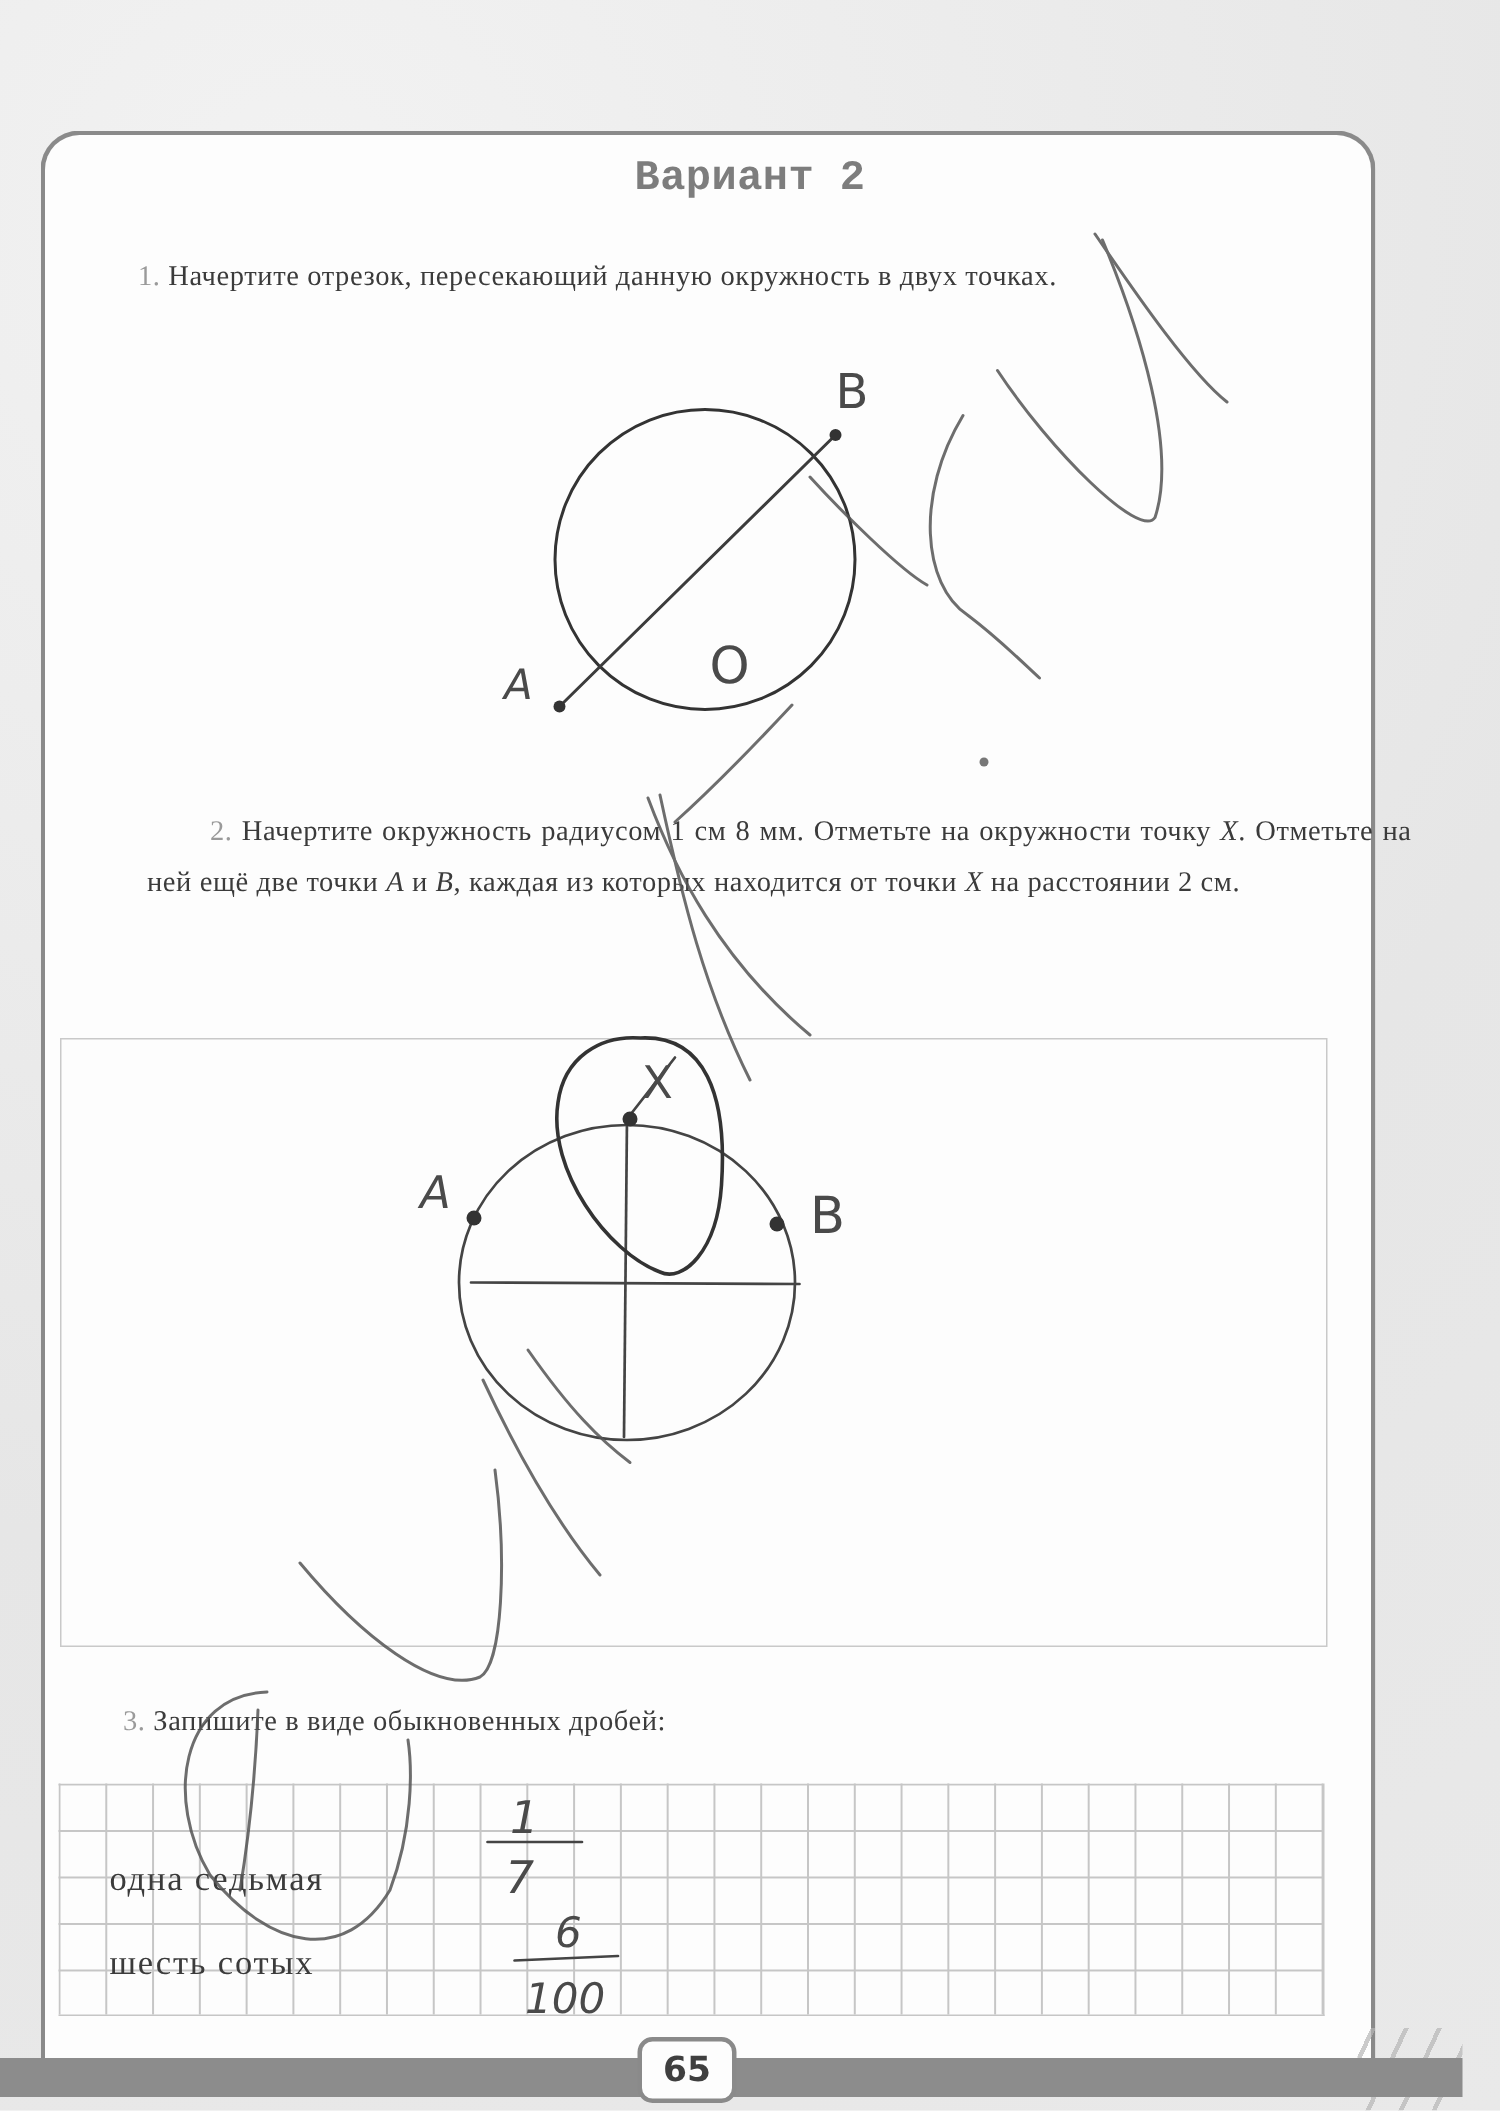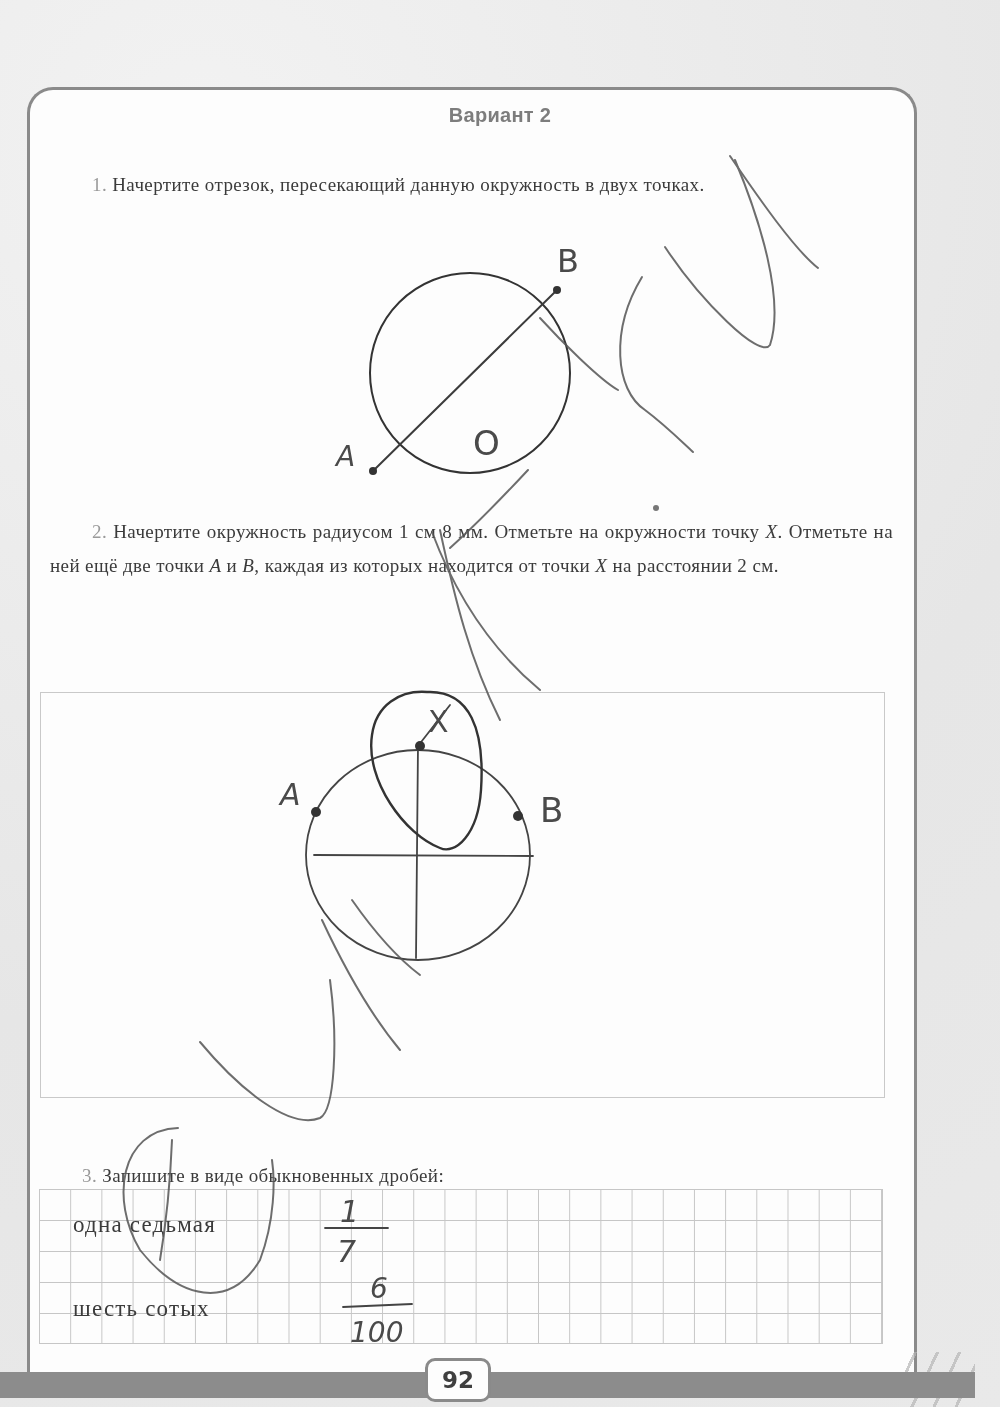--- a/index.html
+++ b/index.html
@@ -16,56 +16,56 @@
   .page-frame {
     position:absolute; left:27px; top:87px; width:890px; height:1290px;
     background:#fdfdfd;
     border:3px solid #8a8a8a;
     border-bottom:none;
     border-radius:26px 26px 0 0;
     box-sizing:border-box;
   }
   .variant-title {
     position:absolute; left:0; width:1000px; top:104px; text-align:center;
-    font-family:Liberation Sans, sans-serif; font-weight:bold;
-    font-size:20px; color:#7d7d7d; letter-spacing:0.3px;
+    font-family:Liberation Mono, monospace; font-weight:bold;
+    font-size:28px; color:#7d7d7d; letter-spacing:0.3px;
   }
   .task {
     position:absolute; left:50px; width:843px;
     font-size:19px; line-height:34px; color:#3b3b3b;
     text-align:justify;
     font-family:"Liberation Serif", serif;
     letter-spacing:0.4px;
   }
   .task .num { color:#9a9a9a; }
   .task .indent { display:inline-block; width:42px; }
   .task i { font-style:italic; }
   #task1 { top:168px; }
-  #task2 { top:515px; }
-  #task3 { top:1131px;margin-top:28px; }
+  #task2 { top:538px;margin-left:48px; }
+  #task3 { top:1131px; }
 
   .drawing-box {
     position:absolute; left:40px; top:692px; width:845px; height:406px;
     border:1.5px solid #c9c9c9; box-sizing:border-box;
   }
   .grid {
     position:absolute; left:39px; top:1189px; width:844px; height:155px;
     background-color:#fdfdfd;
     background-image:
       linear-gradient(to right, #c6c6c6 1px, transparent 1px),
       linear-gradient(to bottom, #c6c6c6 1px, transparent 1px);
     background-size:31.2px 31px;
     border-right:1px solid #c6c6c6; border-bottom:1px solid #c6c6c6;
     box-sizing:border-box;
   }
   .frac-label {
     position:absolute; left:73px; font-size:23px; color:#3b3b3b;
     font-family:"Liberation Serif", serif; letter-spacing:1.2px;
   }
-  #frac1-label { top:1212px; }
+  #frac1-label { top:1240px; }
   #frac2-label { top:1275px;margin-top:21px; }
 
   .bottom-bar {
     position:absolute; left:0; top:1372px; width:975px; height:26px;
     background:#8c8c8c;
   }
   .bottom-bar-fade {
     position:absolute; left:0; top:1372px; width:30px; height:26px;
     background:linear-gradient(to right, #bcbcbc, #8c8c8c);
   }
@@ -162,13 +162,13 @@
     <path d="M200 1042 C 240 1090, 290 1130, 320 1118 C 335 1110, 338 1040, 330 980"></path>
     <path d="M178 1128 C 120 1130, 110 1200, 140 1250 C 180 1300, 230 1310, 260 1260 C 275 1220, 275 1180, 272 1160"></path>
     <path d="M172 1140 C 170 1190, 165 1230, 160 1260"></path>
   </g>
   <circle cx="656" cy="508" r="3" fill="#777"></circle>
 </svg>
 
 <div class="corner-stripes"></div>
 <div class="bottom-bar-fade"></div>
 <div class="bottom-bar"></div>
-<div class="page-number">92</div>
+<div class="page-number">65</div>
 
 </body></html>

